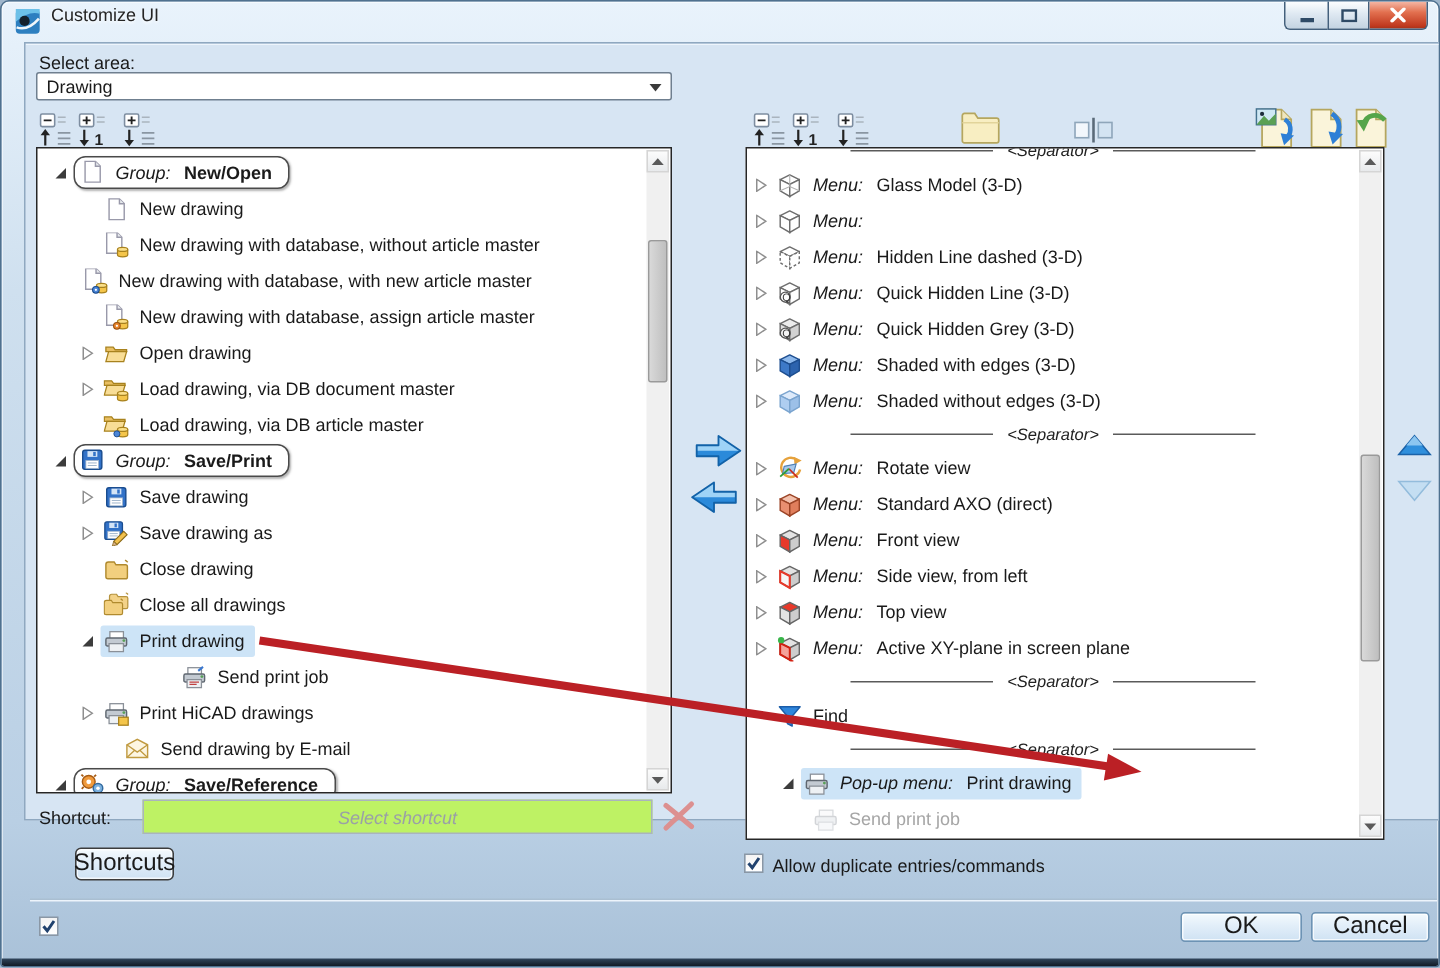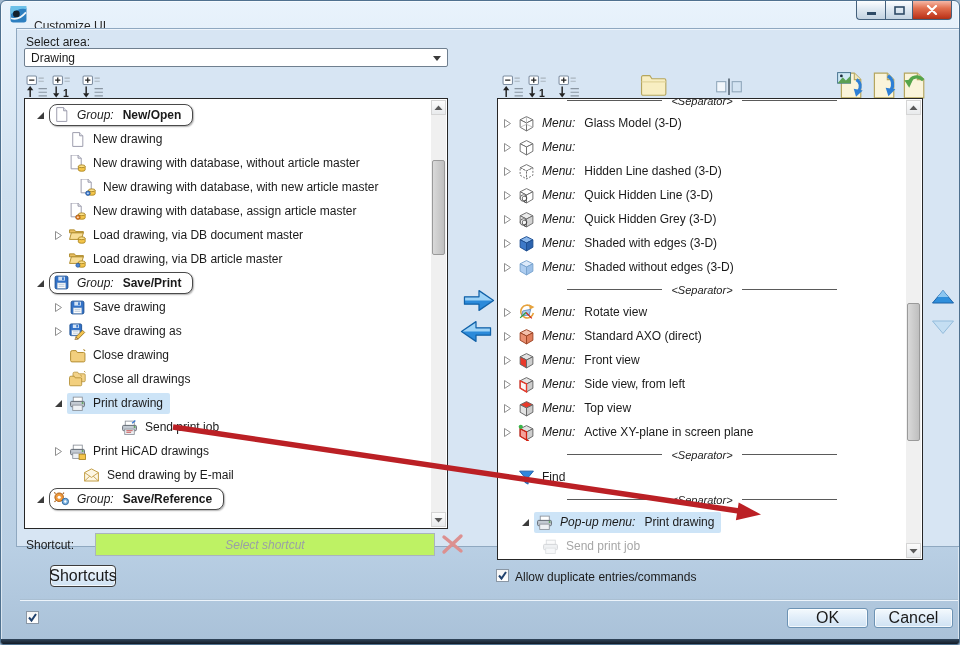--- a/index.html
+++ b/index.html
@@ -6,21 +6,21 @@
   *{box-sizing:border-box;}
   .window{position:relative;width:960px;height:645px;margin:0 auto;
     background:linear-gradient(180deg,#e9f3fc,#cfe0ef 30%,#b9cfe4 85%,#a9c1d8);
     border:1px solid #4f718f;border-radius:6px 6px 3px 3px;overflow:hidden;
     box-shadow:inset 0 0 0 1px rgba(255,255,255,.55);
     font-family:"Liberation Sans",sans-serif;font-size:12px;color:#1a1a1a;}
   .window-bottom-edge{position:absolute;left:0;right:0;bottom:0;height:5px;
     background:linear-gradient(#31465c,#121b26);z-index:5;}
   .titlebar{position:absolute;top:0;left:0;right:0;height:27px;}
   .titleicon{position:absolute;left:9px;top:5px;width:17px;height:17px;}
-  .title{position:absolute;left:33px;top:18px;font-size:12px;color:#252525;text-shadow:0 1px 2px rgba(255,255,255,.9);}
+  .title{position:absolute;left:33px;top:2px;font-size:12px;color:#252525;text-shadow:0 1px 2px rgba(255,255,255,.9);}
   .caption{position:absolute;top:0;right:7px;display:flex;z-index:6;}
   .cap{height:19px;border:1px solid #44607c;border-top:none;display:flex;align-items:center;justify-content:center;
     background:linear-gradient(#fdfeff,#dfe9f2 45%,#c3d3e1);cursor:default;}
   .cap.min{width:29px;border-radius:0 0 0 4px;border-right:none;}
   .cap.max{width:28px;}
   .cap.close{width:39px;border-radius:0 0 4px 0;border-left:none;
     background:linear-gradient(#f6b8a6,#e2704f 40%,#c0391f 90%,#a83318);}
   .content{position:absolute;left:15px;top:27px;width:946px;height:519px;
     background:#d7e5f3;border:1px solid #8fa8c0;box-shadow:inset 0 1px 0 #eef5fc;}
   .label{position:absolute;font-size:12px;white-space:nowrap;}
@@ -198,21 +198,21 @@
                     <path d="M3.5 1.5 H10 L13 4.5 V14.5 H3.5 Z" fill="#fff" stroke="#99a" stroke-width="0.9"></path>
                     <path d="M10 1.5 V4.5 H13" fill="#e7eaee" stroke="#99a" stroke-width="0.9"></path>
                   </g>
                   <path d="M8.8 10.6 v3.4 a3.2 1.3 0 0 0 6.4 0 v-3.4" fill="#f4c54a" stroke="#a8821e" stroke-width="0.8"></path>
                   <ellipse cx="12" cy="10.6" rx="3.2" ry="1.3" fill="#fbe08a" stroke="#a8821e" stroke-width="0.8"></ellipse>
                 </svg>
               </span>
               <span class="ilabel">New drawing with database, without article master</span>
             </span>
           </div>
-          <div class="trow" style="padding-left:36px">
+          <div class="trow" style="padding-left:12px">
             <span class="exp"></span>
             <span class="rowbody">
               <span class="icon16">
                 <svg width="17" height="17" viewBox="0 0 16 16">
                   <g transform="translate(-1.5,-1.5)">
                     <path d="M3.5 1.5 H10 L13 4.5 V14.5 H3.5 Z" fill="#fff" stroke="#99a" stroke-width="0.9"></path>
                     <path d="M10 1.5 V4.5 H13" fill="#e7eaee" stroke="#99a" stroke-width="0.9"></path>
                   </g>
                   <path d="M8.8 10.6 v3.4 a3.2 1.3 0 0 0 6.4 0 v-3.4" fill="#f4c54a" stroke="#a8821e" stroke-width="0.8"></path>
                   <ellipse cx="12" cy="10.6" rx="3.2" ry="1.3" fill="#fbe08a" stroke="#a8821e" stroke-width="0.8"></ellipse>
@@ -232,20 +232,36 @@
                     <path d="M3.5 1.5 H10 L13 4.5 V14.5 H3.5 Z" fill="#fff" stroke="#99a" stroke-width="0.9"></path>
                     <path d="M10 1.5 V4.5 H13" fill="#e7eaee" stroke="#99a" stroke-width="0.9"></path>
                   </g>
                   <path d="M8.8 10.6 v3.4 a3.2 1.3 0 0 0 6.4 0 v-3.4" fill="#f4c54a" stroke="#a8821e" stroke-width="0.8"></path>
                   <ellipse cx="12" cy="10.6" rx="3.2" ry="1.3" fill="#fbe08a" stroke="#a8821e" stroke-width="0.8"></ellipse>
                   <circle cx="8.4" cy="13.4" r="2.1" fill="#e8862c" stroke="#9c5210" stroke-width="0.7"></circle>
                   <circle cx="8.4" cy="13.4" r="0.7" fill="#fff"></circle>
                 </svg>
               </span>
               <span class="ilabel">New drawing with database, assign article master</span>
+            </span>
+          </div>
+          <div class="trow" style="padding-left:26px">
+            <span class="exp">
+              <svg width="9" height="9" viewBox="0 0 9 9">
+                <polygon points="1.5,0.5 7.5,4.5 1.5,8.5" fill="#fff" stroke="#8f8f8f" stroke-width="1"></polygon>
+              </svg>
+            </span>
+            <span class="rowbody">
+              <span class="icon16">
+                <svg width="17" height="17" viewBox="0 0 16 16">
+                  <path d="M1.5 4.2 h4.6 l1.2 1.6 h7.2 v1.2 h-13 Z" fill="#e9bf62" stroke="#a8821e" stroke-width="0.8"></path>
+                  <path d="M3.2 7 h11.3 l-1.8 6.2 h-11.2 Z" fill="#f8dd96" stroke="#a8821e" stroke-width="0.8"></path>
+                </svg>
+              </span>
+              <span class="ilabel">Open drawing</span>
             </span>
           </div>
           <div class="trow" style="padding-left:26px">
             <span class="exp">
               <svg width="9" height="9" viewBox="0 0 9 9">
                 <polygon points="1.5,0.5 7.5,4.5 1.5,8.5" fill="#fff" stroke="#8f8f8f" stroke-width="1"></polygon>
               </svg>
             </span>
             <span class="rowbody">
               <span class="icon16">

